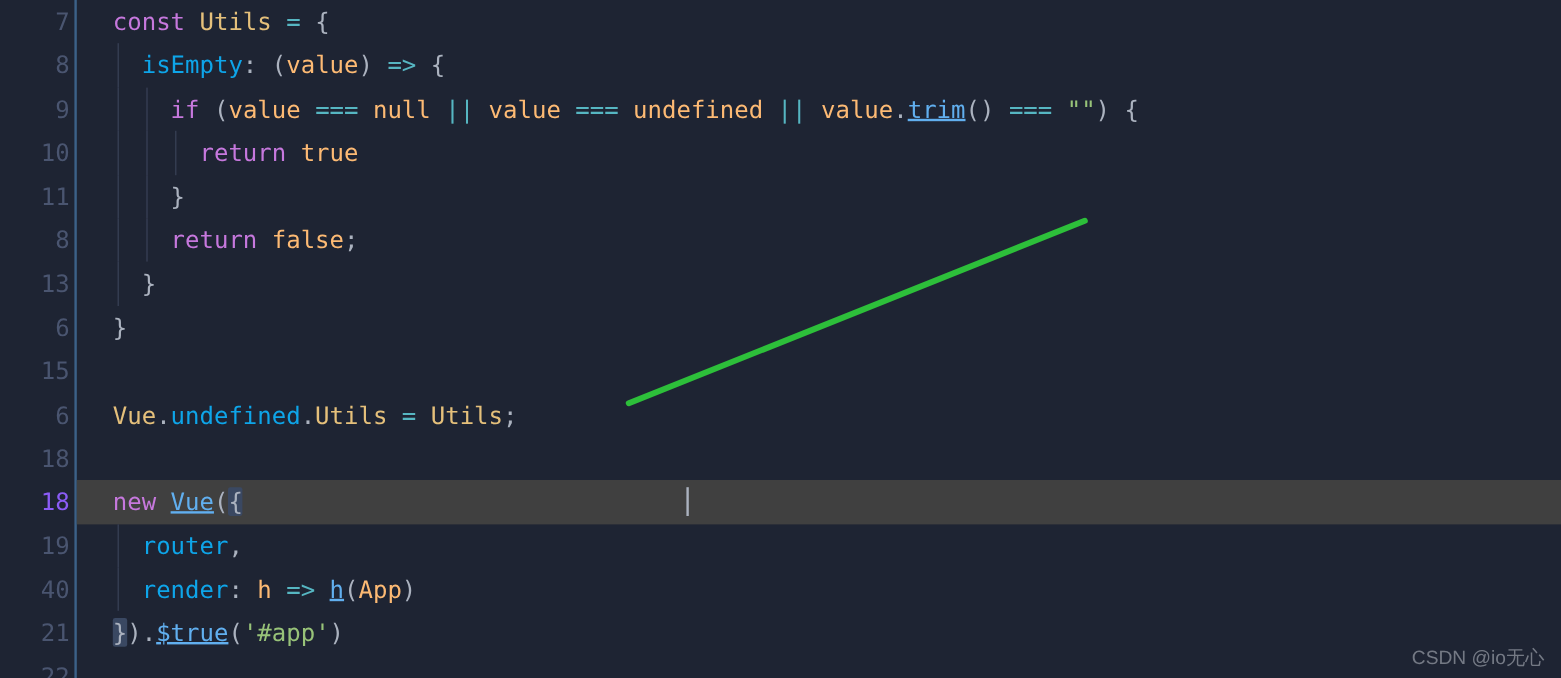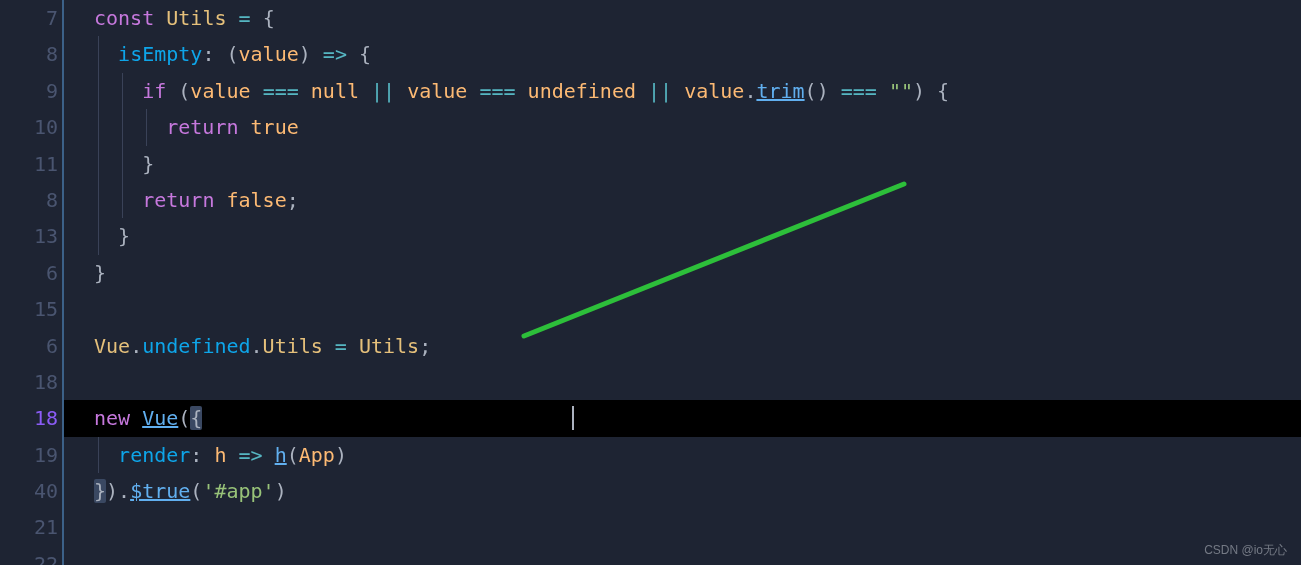--- a/index.html
+++ b/index.html
@@ -40,21 +40,21 @@
     border-radius: 29px;
   }
   .line {
     height: 36.4px;
     line-height: 36.4px;
     white-space: pre;
     padding-left: 30px;
     position: relative;
   }
   .line.active {
-    background: #000000;
+    background: #404040;
   }
   .indent-guide {
     position: absolute;
     top: 0;
     bottom: 0;
     width: 1px;
     background: #3a4258;
   }
   
   .kw   { color: #c678dd; }          
@@ -83,21 +83,21 @@
   }
   .annotation-line {
     position: absolute;
     pointer-events: none;
   }
   .watermark {
     position: absolute;
     bottom: 6px;
     right: 14px;
     color: #8a8f99;
-    font-size: 12px;
+    font-size: 16px;
     font-family: Arial, sans-serif;
     opacity: 0.8;
   }
 </style>
 </head>
 <body>
 
 <div class="editor">
   <div class="gutter">
       <div class="ln">7</div>
@@ -123,20 +123,21 @@
       <div class="line"><span class="indent-guide" style="left: 34px;"></span><span class="indent-guide" style="left: 58px;"></span><span class="default">    </span><span class="kw">if</span><span class="default"> </span><span class="punct">(</span><span class="param">value</span><span class="default"> </span><span class="op">===</span><span class="default"> </span><span class="param">null</span><span class="default"> </span><span class="op">||</span><span class="default"> </span><span class="param">value</span><span class="default"> </span><span class="op">===</span><span class="default"> </span><span class="param">undefined</span><span class="default"> </span><span class="op">||</span><span class="default"> </span><span class="param">value</span><span class="punct">.</span><span class="fn">trim</span><span class="punct">()</span><span class="default"> </span><span class="op">===</span><span class="default"> </span><span class="str">""</span><span class="punct">)</span><span class="default"> </span><span class="punct">{</span></div>
       <div class="line"><span class="indent-guide" style="left: 34px;"></span><span class="indent-guide" style="left: 58px;"></span><span class="indent-guide" style="left: 82px;"></span><span class="default">      </span><span class="kw">return</span><span class="default"> </span><span class="param">true</span></div>
       <div class="line"><span class="indent-guide" style="left: 34px;"></span><span class="indent-guide" style="left: 58px;"></span><span class="default">    </span><span class="punct">}</span></div>
       <div class="line"><span class="indent-guide" style="left: 34px;"></span><span class="indent-guide" style="left: 58px;"></span><span class="default">    </span><span class="kw">return</span><span class="default"> </span><span class="param">false</span><span class="punct">;</span></div>
       <div class="line"><span class="indent-guide" style="left: 34px;"></span><span class="default">  </span><span class="punct">}</span></div>
       <div class="line"><span class="punct">}</span></div>
       <div class="line"></div>
       <div class="line"><span class="var">Vue</span><span class="punct">.</span><span class="prop">undefined</span><span class="punct">.</span><span class="var">Utils</span><span class="default"> </span><span class="op">=</span><span class="default"> </span><span class="var">Utils</span><span class="punct">;</span></div>
       <div class="line"></div>
       <div class="line active"><span class="kw">new</span><span class="default"> </span><span class="fn">Vue</span><span class="punct">(</span><span class="punct bracket-hl">{</span><span class="cursor"></span></div>
+      <div class="line"><span class="indent-guide" style="left: 34px;"></span><span class="default">  </span><span class="prop">router</span><span class="punct">,</span></div>
       <div class="line"><span class="indent-guide" style="left: 34px;"></span><span class="default">  </span><span class="prop">render</span><span class="punct">:</span><span class="default"> </span><span class="param">h</span><span class="default"> </span><span class="op">=&gt;</span><span class="default"> </span><span class="fn">h</span><span class="punct">(</span><span class="param">App</span><span class="punct">)</span></div>
       <div class="line"><span class="punct bracket-hl">}</span><span class="punct">)</span><span class="punct">.</span><span class="fn">$true</span><span class="punct">(</span><span class="str">'#app'</span><span class="punct">)</span></div>
       <div class="line"></div>
     </div>
 </div>
 
 <svg class="annotation-line" style="left:0;top:0;width:1301px;height:565px;">
   <line x1="524" y1="336" x2="904" y2="184" stroke="#2dbf3a" stroke-width="5" stroke-linecap="round"></line>
 </svg>
 

